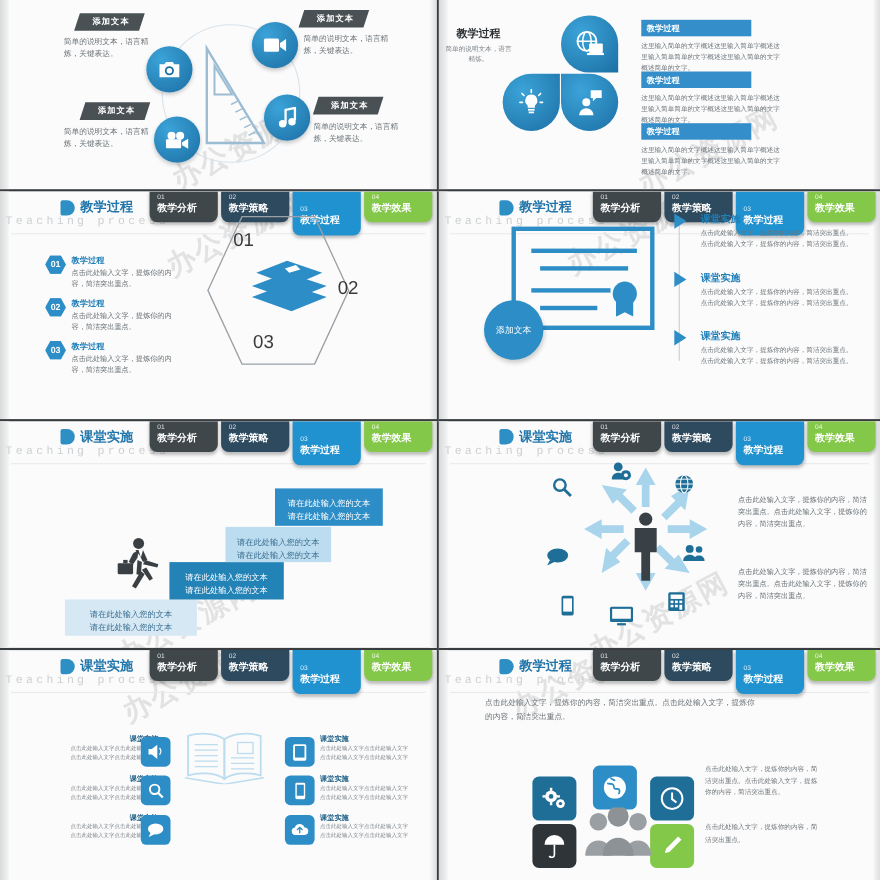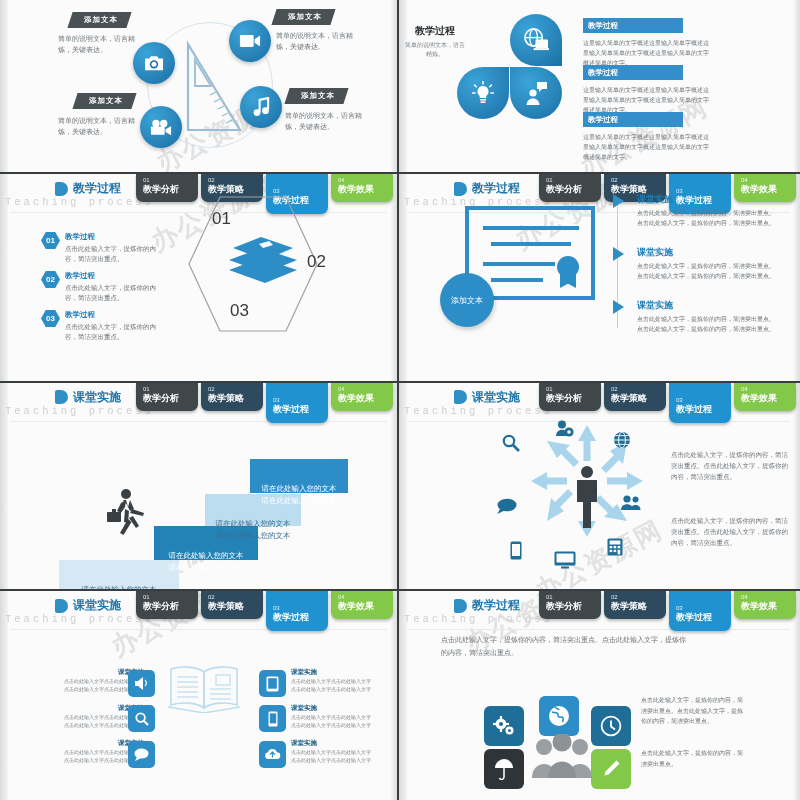--- a/index.html
+++ b/index.html
@@ -116,21 +116,21 @@
   .s4 .vline { position:absolute; left:218px; top:26px; width:1px; height:128px; background:#c9ced1; }
   .s4 .item { position:absolute; left:238px; width:142px; }
   .s4 .arw { position:absolute; left:-24px; top:1px; width:0; height:0;
              border-left:11px solid #2d8dc6; border-top:7px solid transparent;
              border-bottom:7px solid transparent; }
   .s4 .ih { color:#1f7fb8; font-size:9px; font-weight:bold; }
   .s4 .ip { color:#6d7479; font-size:6px; line-height:10px; margin-top:2px; }
 
   
   .s5 .step { position:absolute; color:#fff; font-size:7.5px; line-height:12px;
-              text-align:center; padding-top:24px;margin-top:15px; }
+              text-align:center; padding-top:8px; }
   .s5 .sA { left:59px;  top:162px; width:120px; height:33px; background:#d6e8f4; color:#3b6f90; }
   .s5 .sB { left:154px; top:128px; width:104px; height:34px; background:#2382b6; }
   .s5 .sC { left:205px; top:96px;  width:96px;  height:32px; background:#bcdcef; color:#3b6f90; }
   .s5 .sD { left:250px; top:61px;  width:98px;  height:34px; background:#2d8dc6; }
   .s5 .walker { position:absolute; left:105px; top:105px; width:46px; height:56px; }
 
   
   .s6 .hub { position:absolute; left:128px; top:38px; width:120px; height:120px; }
   .s6 .ic  { position:absolute; color:#2d8dc6; }
   .s6 .par { position:absolute; left:272px; width:118px; color:#6d7479;

